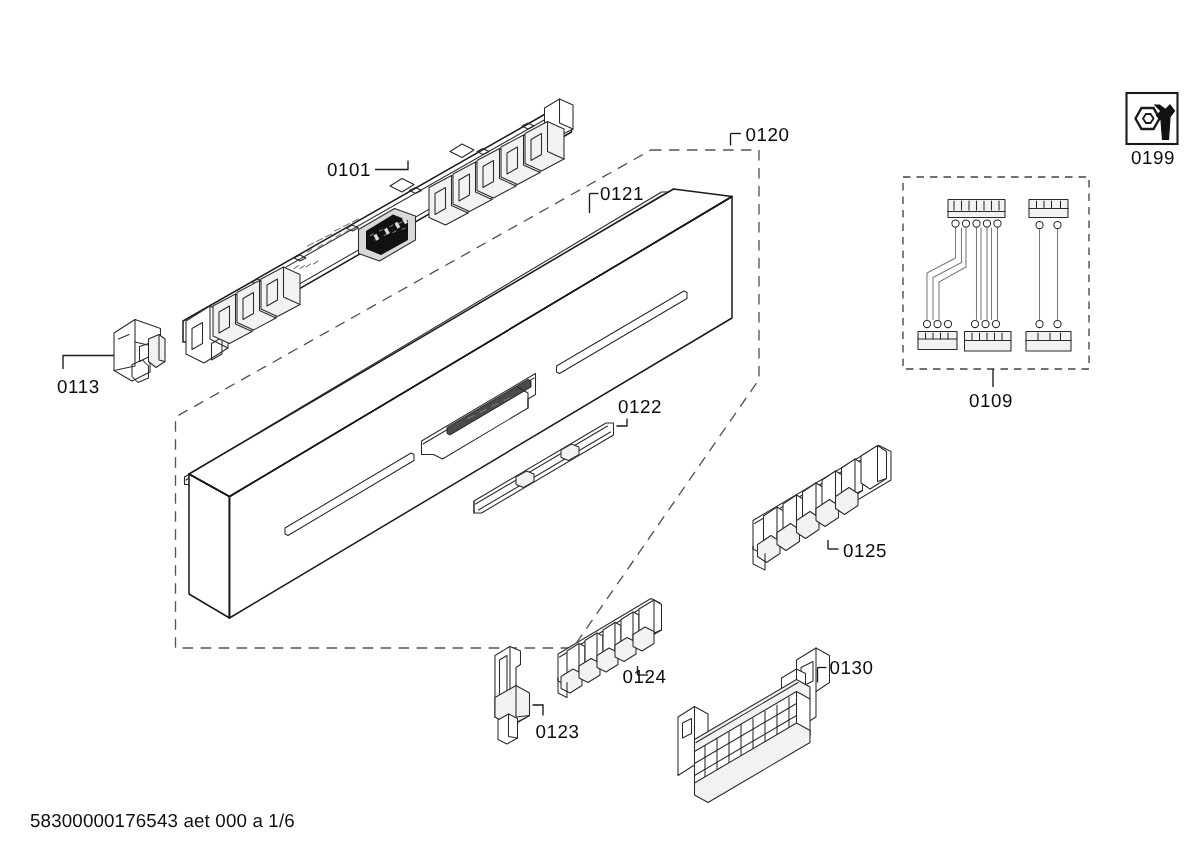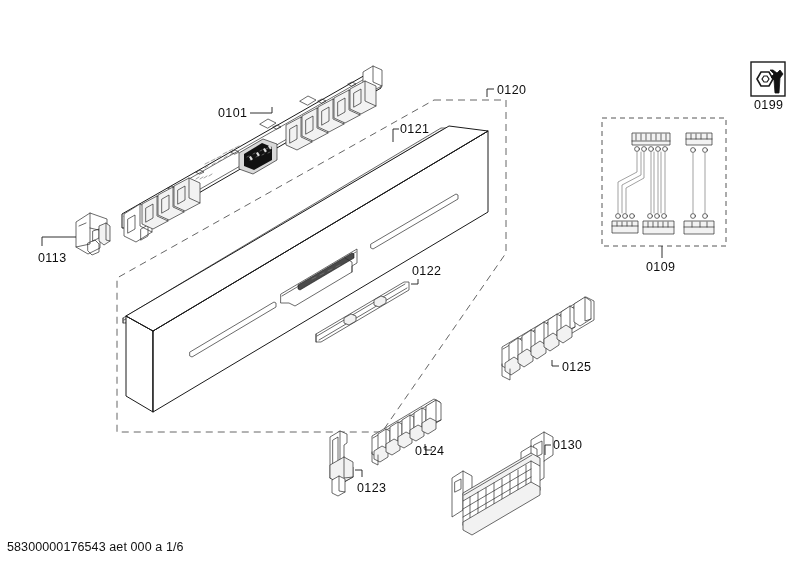--- a/index.html
+++ b/index.html
@@ -101,21 +101,21 @@
     stroke-width: 0.9;
   }
   .lbl {
     font-family: "Liberation Sans", sans-serif;
     font-size: 12.5px;
     fill: #0d0d0d;
     letter-spacing: 0.4px;
   }
   .footer-txt {
     position: absolute;
-    left: 7px;
+    left: 20px;
     top: 540px;
     font-family: "Liberation Sans", sans-serif;
     font-size: 12.5px;
     color: #111111;
     letter-spacing: 0.1px;
     white-space: nowrap;
   }
 </style>
 </head>
 <body>

